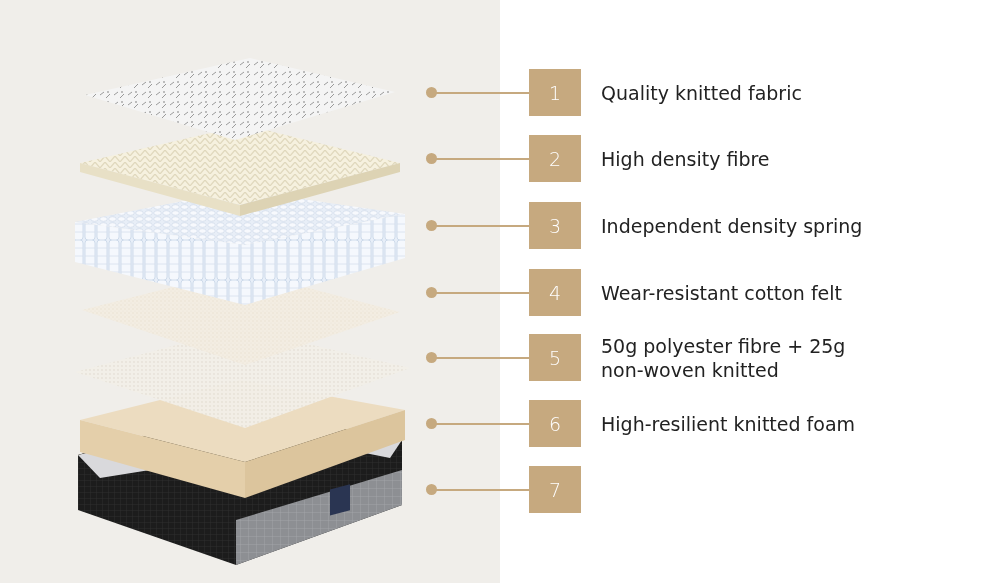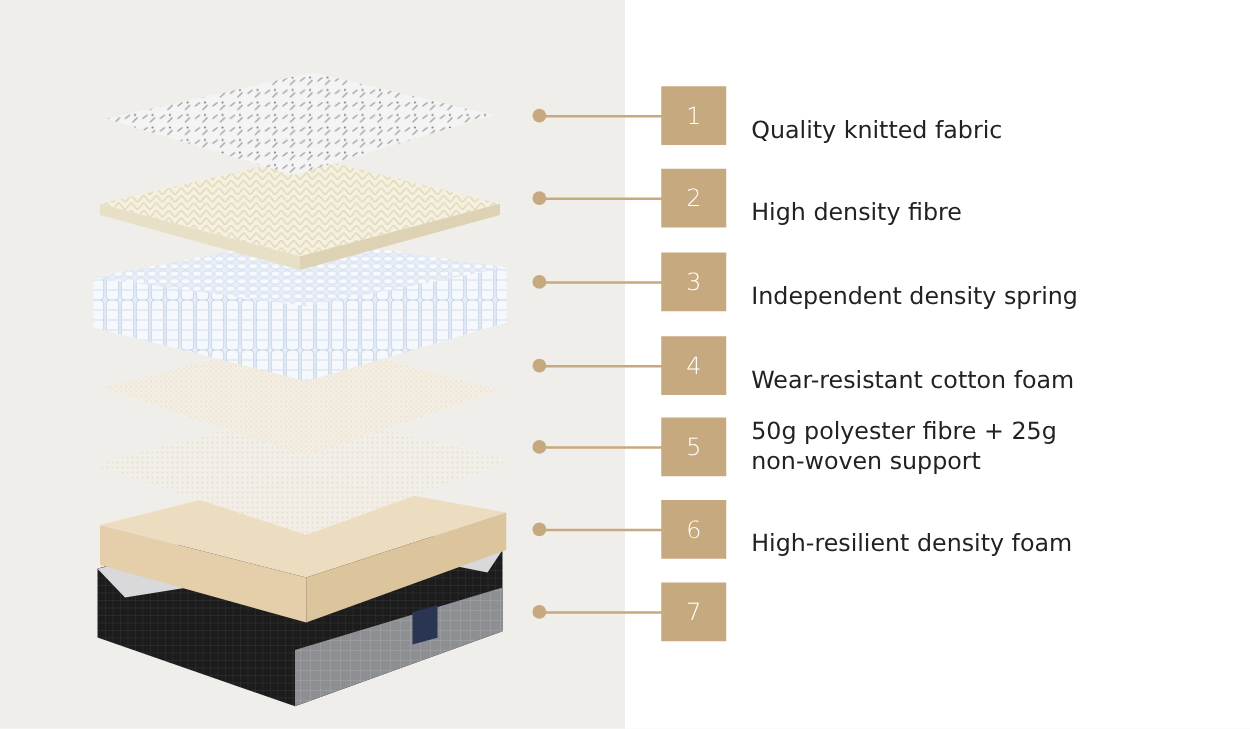--- a/index.html
+++ b/index.html
@@ -3,21 +3,21 @@
 <meta charset="utf-8">
 <style>
   html,body{margin:0;padding:0;}
   body{width:1000px;height:583px;position:relative;overflow:hidden;background:#ffffff;font-family:"DejaVu Sans","Liberation Sans",sans-serif;}
   .left-panel{position:absolute;left:0;top:0;width:500px;height:583px;background:#f0eeea;}
   .illustration{position:absolute;left:0;top:0;width:500px;height:583px;}
   .row{position:absolute;left:0;width:1000px;height:47px;}
   .dot{position:absolute;left:426px;top:18px;width:11px;height:11px;border-radius:50%;background:#c6a97f;}
   .line{position:absolute;left:434px;top:23px;width:96px;height:2px;background:#c6a97f;}
   .num-box{position:absolute;left:529px;top:0;width:52px;height:47px;background:#c6a97f;color:#fff;font-size:19px;display:flex;align-items:center;justify-content:center;font-weight:300;}
-  .label{position:absolute;left:601px;top:0;height:47px;display:flex;flex-direction:column;justify-content:flex-end;color:#222;font-size:19px;line-height:24px;white-space:nowrap;}
+  .label{position:absolute;left:601px;top:0;height:47px;display:flex;flex-direction:column;justify-content:center;color:#222;font-size:19px;line-height:24px;white-space:nowrap;}
 </style>
 </head>
 <body>
 
 <div class="left-panel"></div>
 
 <svg class="illustration" viewBox="0 0 500 583" xmlns="http://www.w3.org/2000/svg">
   <defs>
     <pattern id="knit" width="14" height="10" patternUnits="userSpaceOnUse">
       <rect width="14" height="10" fill="#f4f4f4"></rect>
@@ -125,40 +125,40 @@
   <div class="label">
     <span>Independent density spring</span>
   </div>
 </div>
 
 <div class="row" style="top:269px;">
   <span class="dot"></span>
   <span class="line"></span>
   <div class="num-box">4</div>
   <div class="label">
-    <span>Wear-resistant cotton foam</span>
+    <span>Wear-resistant cotton felt</span>
   </div>
 </div>
 
 <div class="row" style="top:334px;">
   <span class="dot"></span>
   <span class="line"></span>
   <div class="num-box">5</div>
   <div class="label">
     <span>50g polyester fibre + 25g</span>
-    <span>non-woven support</span>
+    <span>non-woven knitted</span>
   </div>
 </div>
 
 <div class="row" style="top:400px;">
   <span class="dot"></span>
   <span class="line"></span>
   <div class="num-box">6</div>
   <div class="label">
-    <span>High-resilient density foam</span>
+    <span>High-resilient knitted foam</span>
   </div>
 </div>
 
 <div class="row" style="top:466px;">
   <span class="dot"></span>
   <span class="line"></span>
   <div class="num-box">7</div>
 </div>
 
 </body></html>

